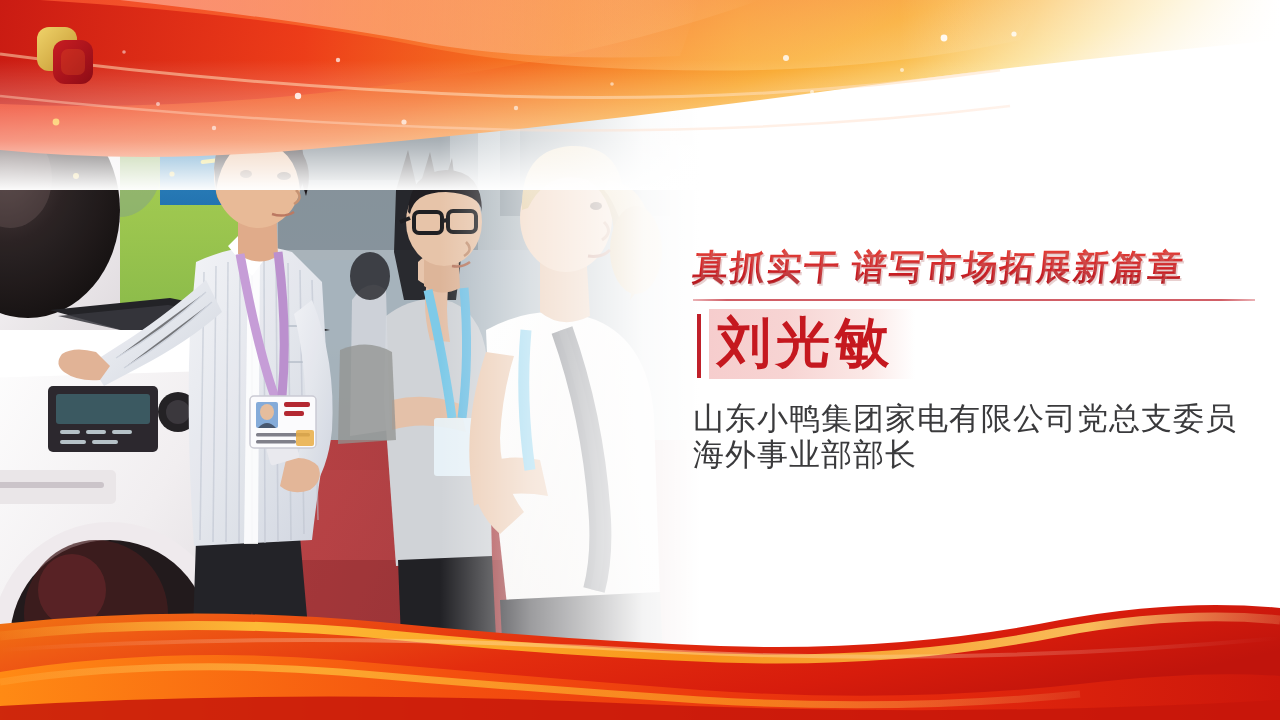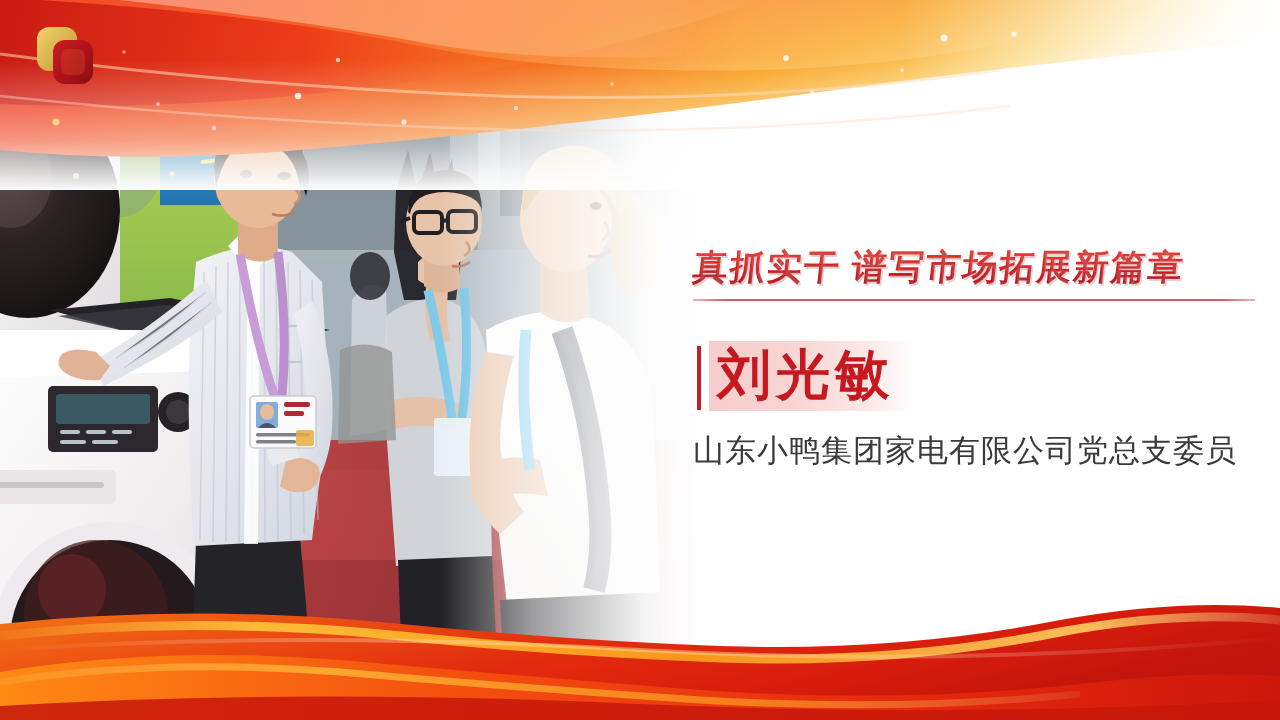--- a/index.html
+++ b/index.html
@@ -89,21 +89,21 @@
   }
   .rule{
     margin-top:9px;
     width:562px;
     height:2px;
     background:linear-gradient(to right,#e7a4a8 0%,#c9434c 6%,#c9434c 94%,#e7a4a8 100%);
     opacity:.85;
   }
   .name-row{
     position:relative;
-    margin-top:40px;
+    margin-top:8px;
     height:70px;
   }
   .name-bar{
     position:absolute; left:4px; top:5px;
     width:4px; height:64px;
     background:#c0202a;
   }
   .name-hl{
     position:absolute; left:16px; top:0;
     width:206px; height:70px;
@@ -489,20 +489,21 @@
     <div class="rule"></div>
 
     <div class="name-row">
       <div class="name-bar"></div>
       <div class="name-hl"></div>
       <div class="name">刘光敏</div>
     </div>
 
     <div class="subtitle">
       <div>山东小鸭集团家电有限公司党总支委员</div>
+      <div>海外事业部部长</div>
     </div>
 
   </div>
 
   <div class="banner-bottom">
     <svg viewBox="0 0 1280 140" preserveAspectRatio="none" aria-hidden="true">
       <defs>
         <linearGradient id="botA" x1="0" y1="0" x2="1" y2="0.4">
           <stop offset="0%" stop-color="#f07a12"></stop>
           <stop offset="18%" stop-color="#ef5a14"></stop>

